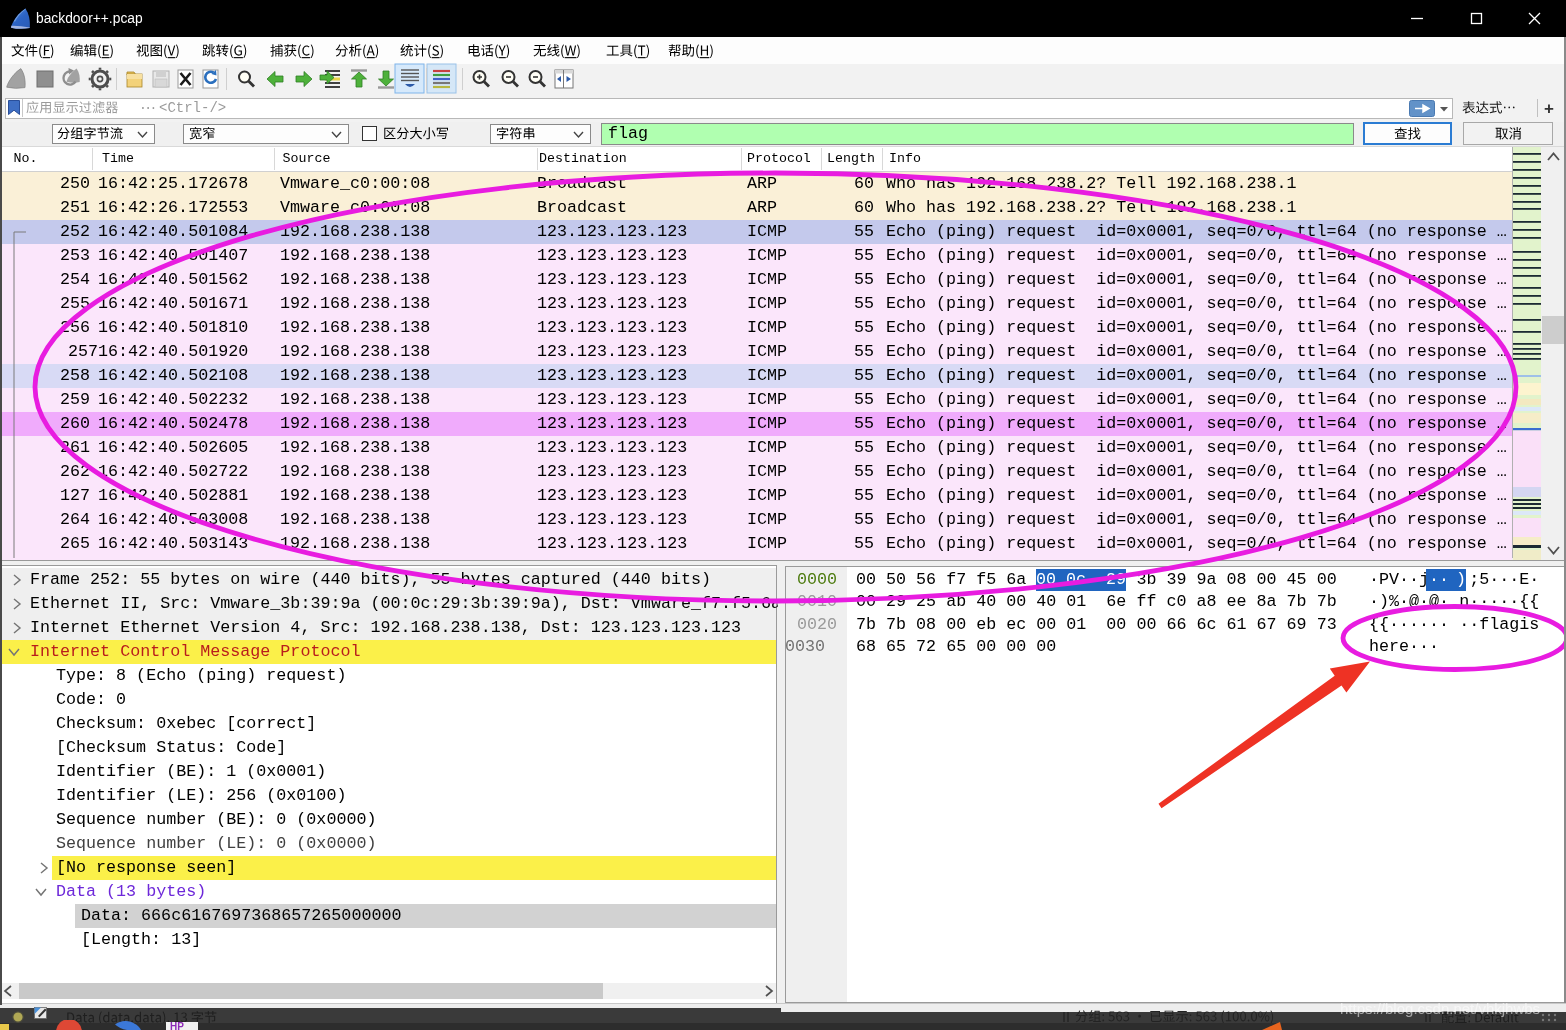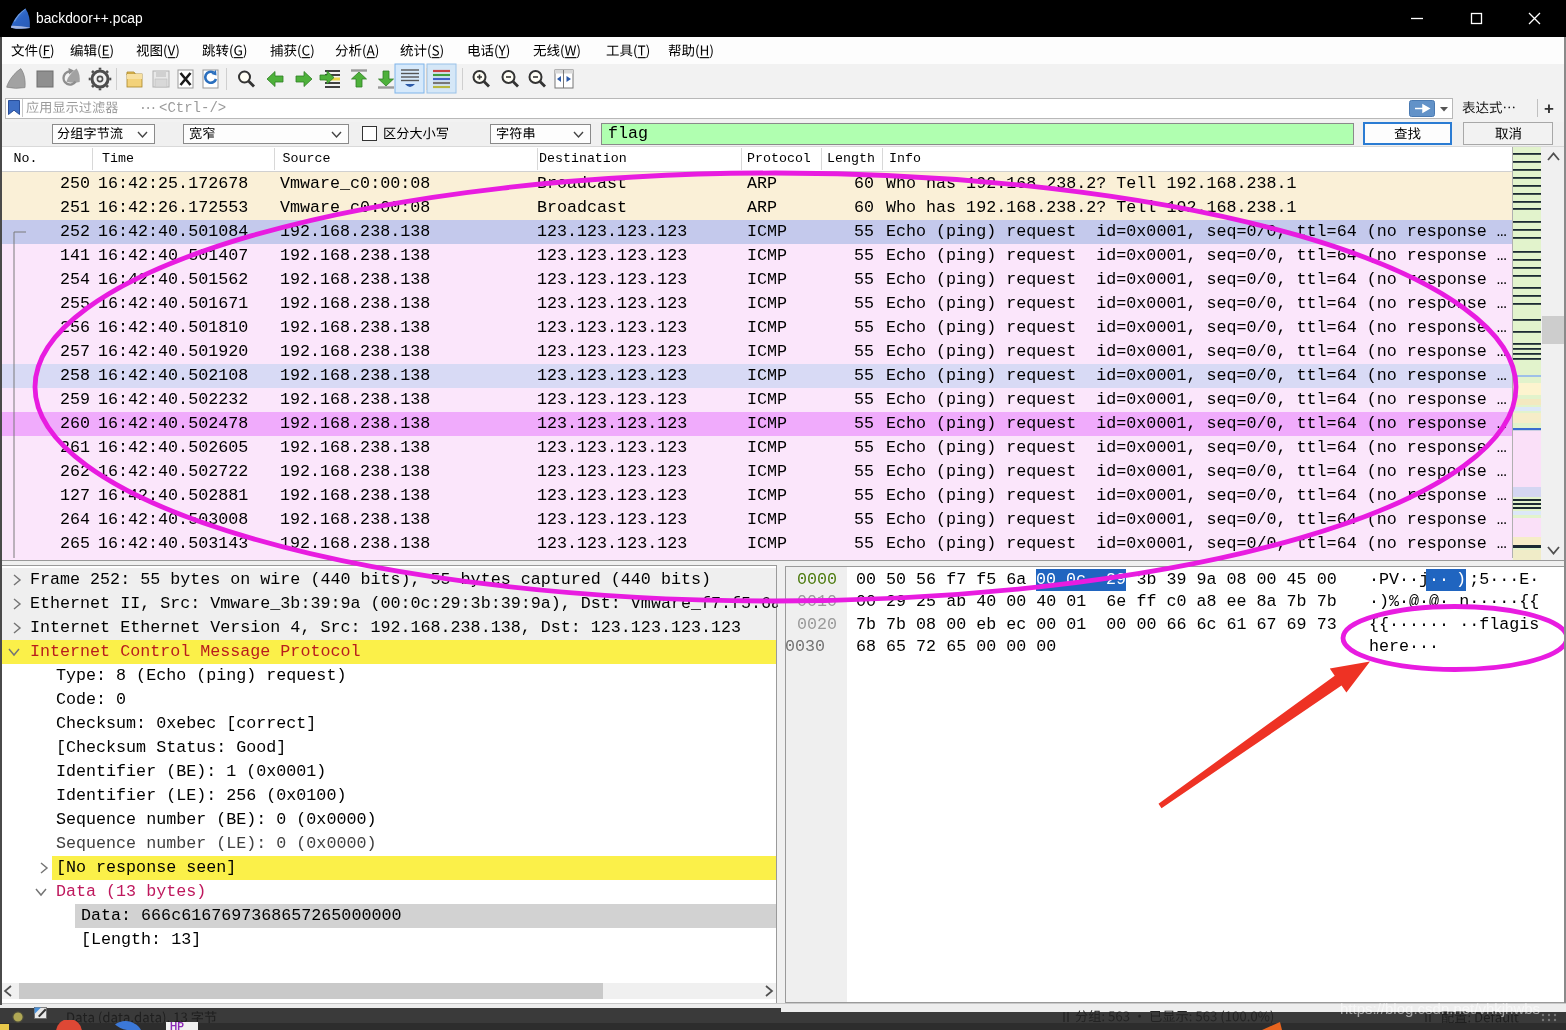--- a/index.html
+++ b/index.html
@@ -330,21 +330,21 @@
 <div class="row mono" style="top:220px;background:#c4c9ec">
 <span class="cell r" style="left:20px;width:70px">252</span>
 <span class="cell" style="left:98px">16:42:40.501084</span>
 <span class="cell" style="left:280px">192.168.238.138</span>
 <span class="cell" style="left:537px">123.123.123.123</span>
 <span class="cell" style="left:747px">ICMP</span>
 <span class="cell r" style="left:820px;width:54px">55</span>
 <span class="cell" style="left:886px">Echo (ping) request  id=0x0001, seq=0/0, ttl=64 (no response …</span>
 </div>
 <div class="row mono" style="top:244px;background:#fbe6fb">
-<span class="cell r" style="left:20px;width:70px">141</span>
+<span class="cell r" style="left:20px;width:70px">253</span>
 <span class="cell" style="left:98px">16:42:40.501407</span>
 <span class="cell" style="left:280px">192.168.238.138</span>
 <span class="cell" style="left:537px">123.123.123.123</span>
 <span class="cell" style="left:747px">ICMP</span>
 <span class="cell r" style="left:820px;width:54px">55</span>
 <span class="cell" style="left:886px">Echo (ping) request  id=0x0001, seq=0/0, ttl=64 (no response …</span>
 </div>
 <div class="row mono" style="top:268px;background:#fbe6fb">
 <span class="cell r" style="left:20px;width:70px">254</span>
 <span class="cell" style="left:98px">16:42:40.501562</span>
@@ -366,21 +366,21 @@
 <div class="row mono" style="top:316px;background:#fbe6fb">
 <span class="cell r" style="left:20px;width:70px">256</span>
 <span class="cell" style="left:98px">16:42:40.501810</span>
 <span class="cell" style="left:280px">192.168.238.138</span>
 <span class="cell" style="left:537px">123.123.123.123</span>
 <span class="cell" style="left:747px">ICMP</span>
 <span class="cell r" style="left:820px;width:54px">55</span>
 <span class="cell" style="left:886px">Echo (ping) request  id=0x0001, seq=0/0, ttl=64 (no response …</span>
 </div>
 <div class="row mono" style="top:340px;background:#fbe6fb">
-<span class="cell r" style="left:20px;width:70px">257</span>
+<span class="cell r" style="left:28px;width:70px">257</span>
 <span class="cell" style="left:98px">16:42:40.501920</span>
 <span class="cell" style="left:280px">192.168.238.138</span>
 <span class="cell" style="left:537px">123.123.123.123</span>
 <span class="cell" style="left:747px">ICMP</span>
 <span class="cell r" style="left:820px;width:54px">55</span>
 <span class="cell" style="left:886px">Echo (ping) request  id=0x0001, seq=0/0, ttl=64 (no response …</span>
 </div>
 <div class="row mono" style="top:364px;background:#d8daf5">
 <span class="cell r" style="left:20px;width:70px">258</span>
 <span class="cell" style="left:98px">16:42:40.502108</span>
@@ -526,34 +526,34 @@
   </svg>
 <div class="drow mono" style="left:30px;top:616px;color:#000">Internet Ethernet Version 4, Src: 192.168.238.138, Dst: 123.123.123.123</div>
 <div class="abs" style="left:0px;top:640px;width:776px;height:24px;background:#fbf049"></div>
 <svg class="abs" style="left:7px;top:645px" width="14" height="14">
     <path d="M2 4 L7 10 L12 4" fill="none" stroke="#757575" stroke-width="1.45"></path>
   </svg>
 <div class="drow mono" style="left:30px;top:640px;color:#b91c1c">Internet Control Message Protocol</div>
 <div class="drow mono" style="left:56px;top:664px;color:#000">Type: 8 (Echo (ping) request)</div>
 <div class="drow mono" style="left:56px;top:688px;color:#000">Code: 0</div>
 <div class="drow mono" style="left:56px;top:712px;color:#000">Checksum: 0xebec [correct]</div>
-<div class="drow mono" style="left:56px;top:736px;color:#000">[Checksum Status: Good]</div>
+<div class="drow mono" style="left:56px;top:736px;color:#000">[Checksum Status: Code]</div>
 <div class="drow mono" style="left:56px;top:760px;color:#000">Identifier (BE): 1 (0x0001)</div>
 <div class="drow mono" style="left:56px;top:784px;color:#000">Identifier (LE): 256 (0x0100)</div>
 <div class="drow mono" style="left:56px;top:808px;color:#000">Sequence number (BE): 0 (0x0000)</div>
 <div class="drow mono" style="left:56px;top:832px;color:#404040">Sequence number (LE): 0 (0x0000)</div>
 <div class="abs" style="left:52px;top:856px;width:724px;height:24px;background:#fbf049"></div>
 <svg class="abs" style="left:36px;top:861px" width="14" height="14">
     <path d="M5 2 L11 7 L5 12" fill="none" stroke="#757575" stroke-width="1.45"></path>
   </svg>
 <div class="drow mono" style="left:56px;top:856px;color:#000">[No response seen]</div>
 <svg class="abs" style="left:34px;top:885px" width="14" height="14">
     <path d="M2 4 L7 10 L12 4" fill="none" stroke="#757575" stroke-width="1.45"></path>
   </svg>
-<div class="drow mono" style="left:56px;top:880px;color:#be185d">Data (13 bytes)</div>
+<div class="drow mono" style="left:56px;top:880px;color:#6d28d9">Data (13 bytes)</div>
 <div class="abs" style="left:75px;top:904px;width:701px;height:24px;background:#d2d2d2"></div>
 <div class="drow mono" style="left:81px;top:904px;color:#000">Data: 666c6167697368657265000000</div>
 <div class="drow mono" style="left:81px;top:928px;color:#000">[Length: 13]</div>
 <div class="abs" style="left:1px;top:983px;width:775px;height:16px;background:#f0f0f0"></div>
 <svg class="abs" style="left:0;top:983px" width="777" height="16">
     <path d="M11 3 L5 8 L11 13" fill="none" stroke="#505050" stroke-width="1.7"></path>
     <rect x="19" y="0" width="584" height="16" fill="#c9c9c9"></rect>
     <path d="M766 3 L772 8 L766 13" fill="none" stroke="#505050" stroke-width="1.7"></path>
   </svg>
 <div class="abs" style="left:777.5px;top:564px;width:7.5px;height:440px;background:#f0f0f0"></div>

